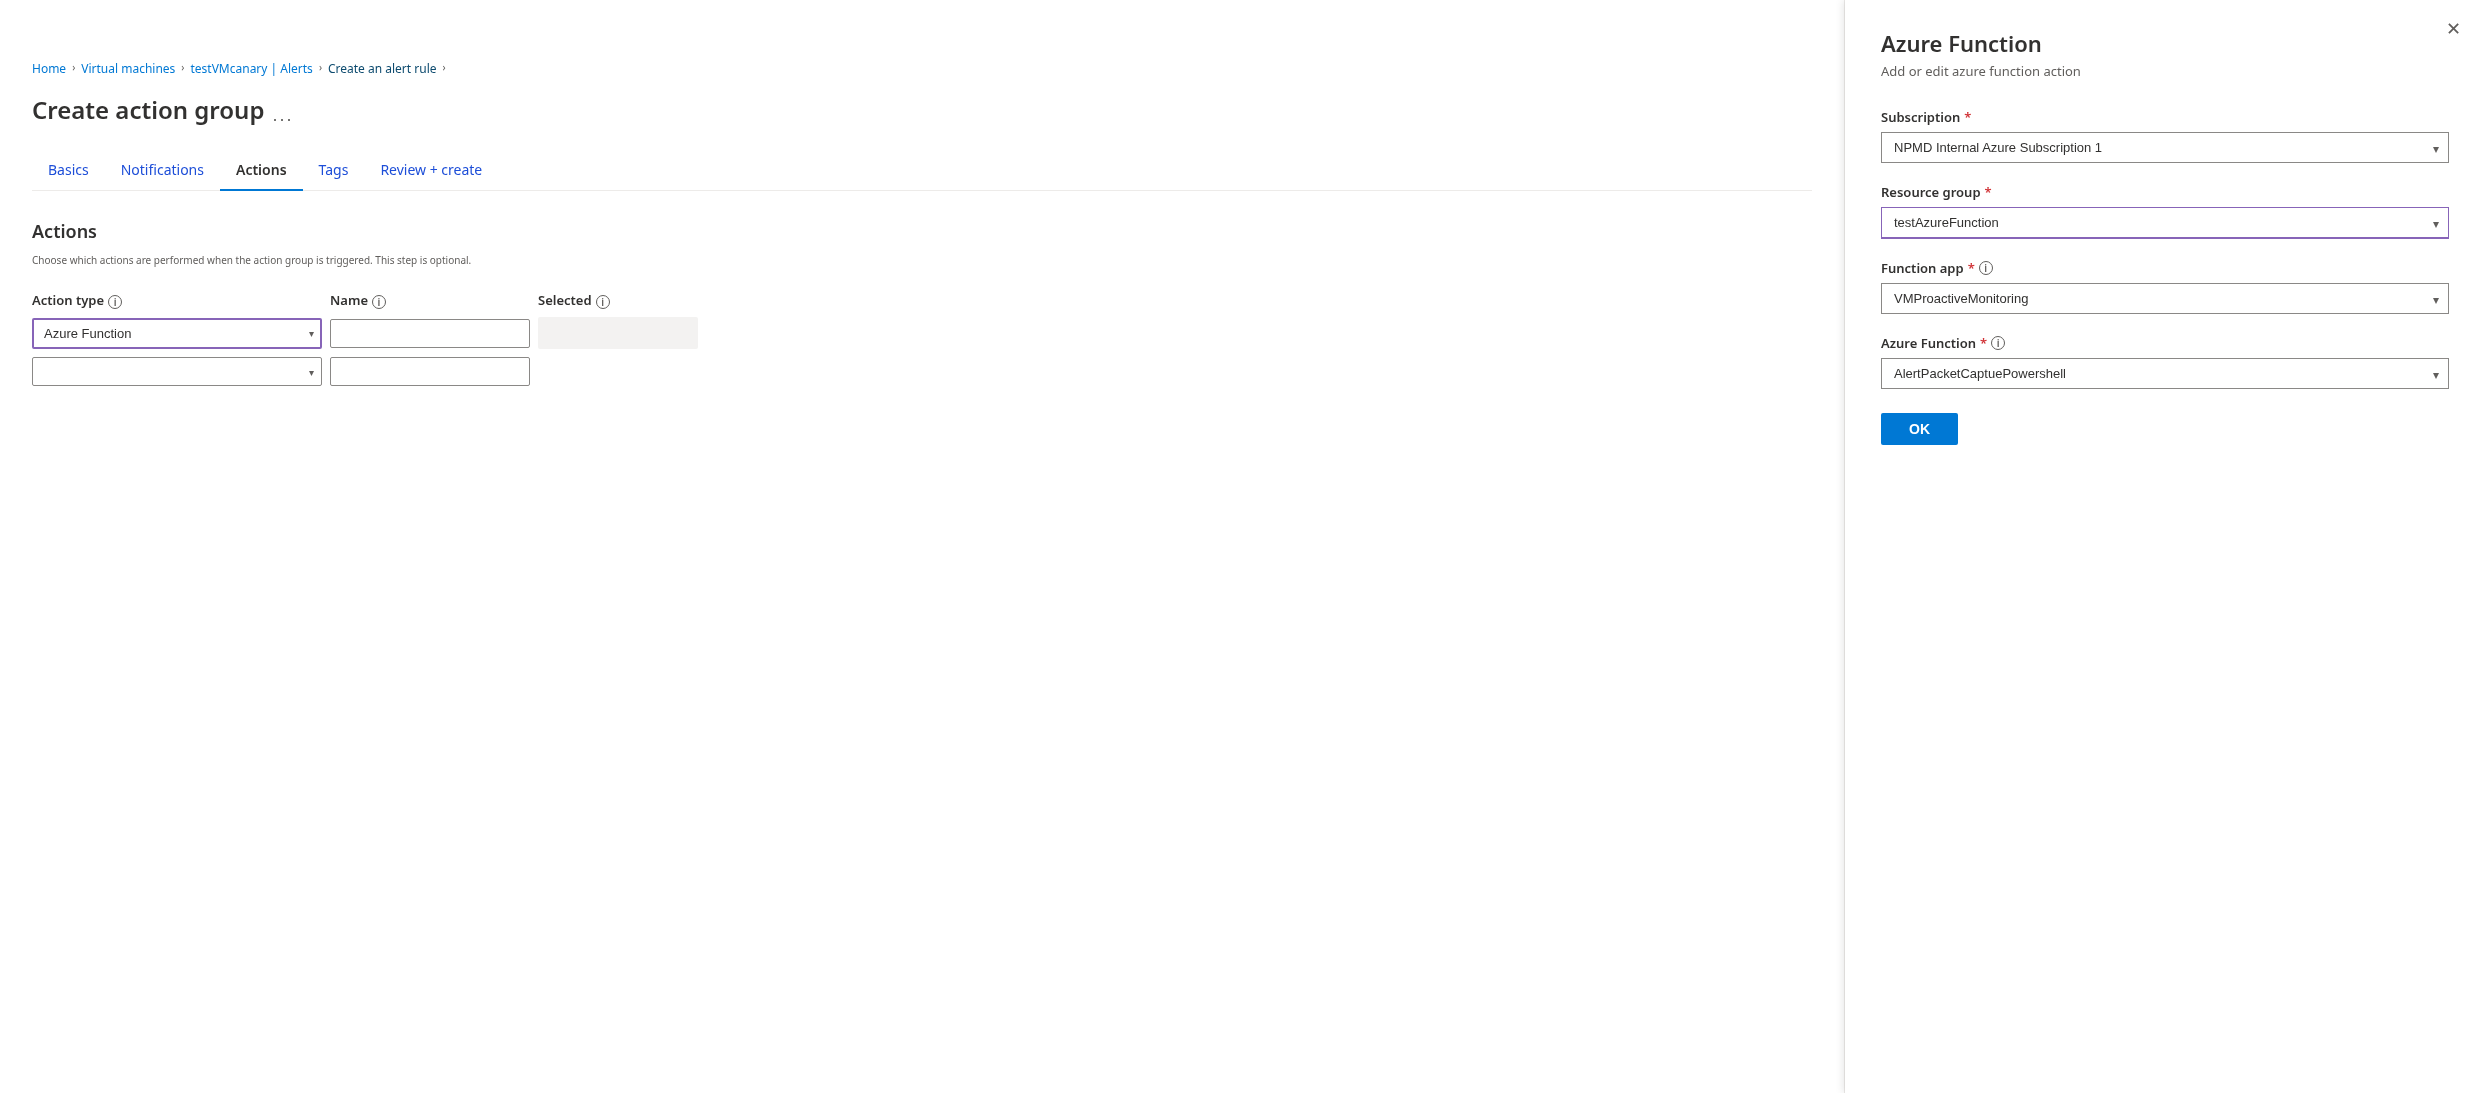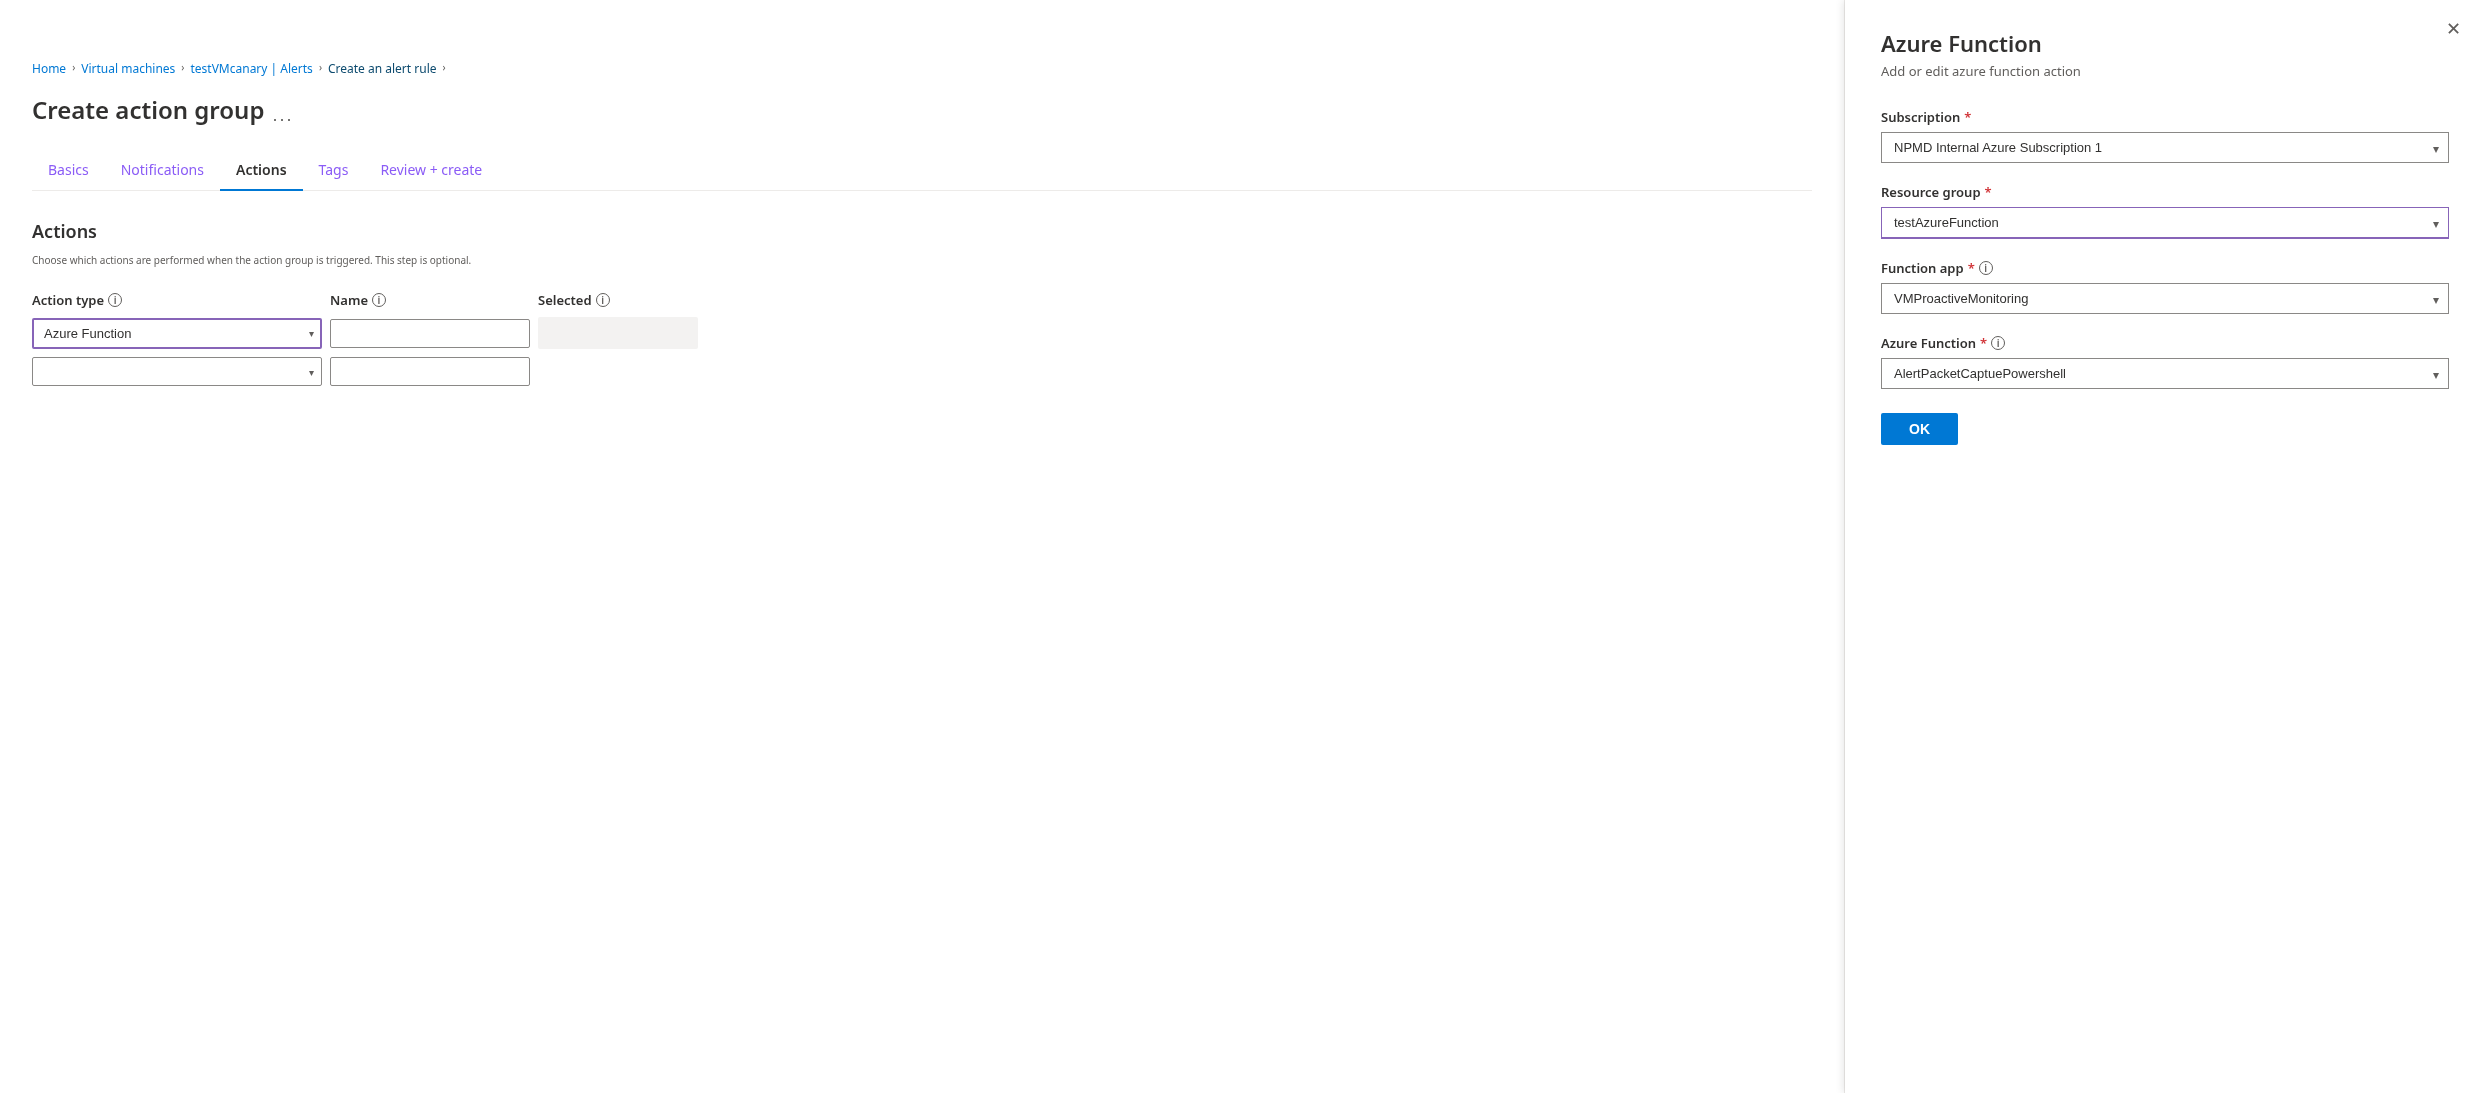--- a/index.html
+++ b/index.html
@@ -51,21 +51,21 @@
     .tabs {
       display: flex;
       gap: 0;
       border-bottom: 1px solid #edebe9;
       margin-bottom: 28px;
     }
     .tab {
       padding: 10px 16px;
       cursor: pointer;
       font-size: 14px;
-      color: #8b5cf6;
+      color: #1d4ed8;
       border-bottom: 2px solid transparent;
       margin-bottom: -1px;
       white-space: nowrap;
     }
     .tab.active {
       color: #323130;
       font-weight: 600;
       border-bottom: 2px solid #0078d4;
     }
 
@@ -85,21 +85,21 @@
     .action-table-header {
       display: grid;
       grid-template-columns: 290px 200px 160px;
       gap: 8px;
       margin-bottom: 8px;
     }
     .col-header {
       font-size: 13px;
       font-weight: 600;
       display: flex;
-      align-items: center;
+      align-items: flex-end;
       gap: 4px;
     }
     .info-icon {
       width: 14px;
       height: 14px;
       border-radius: 50%;
       border: 1px solid #605e5c;
       display: inline-flex;
       align-items: center;
       justify-content: center;

